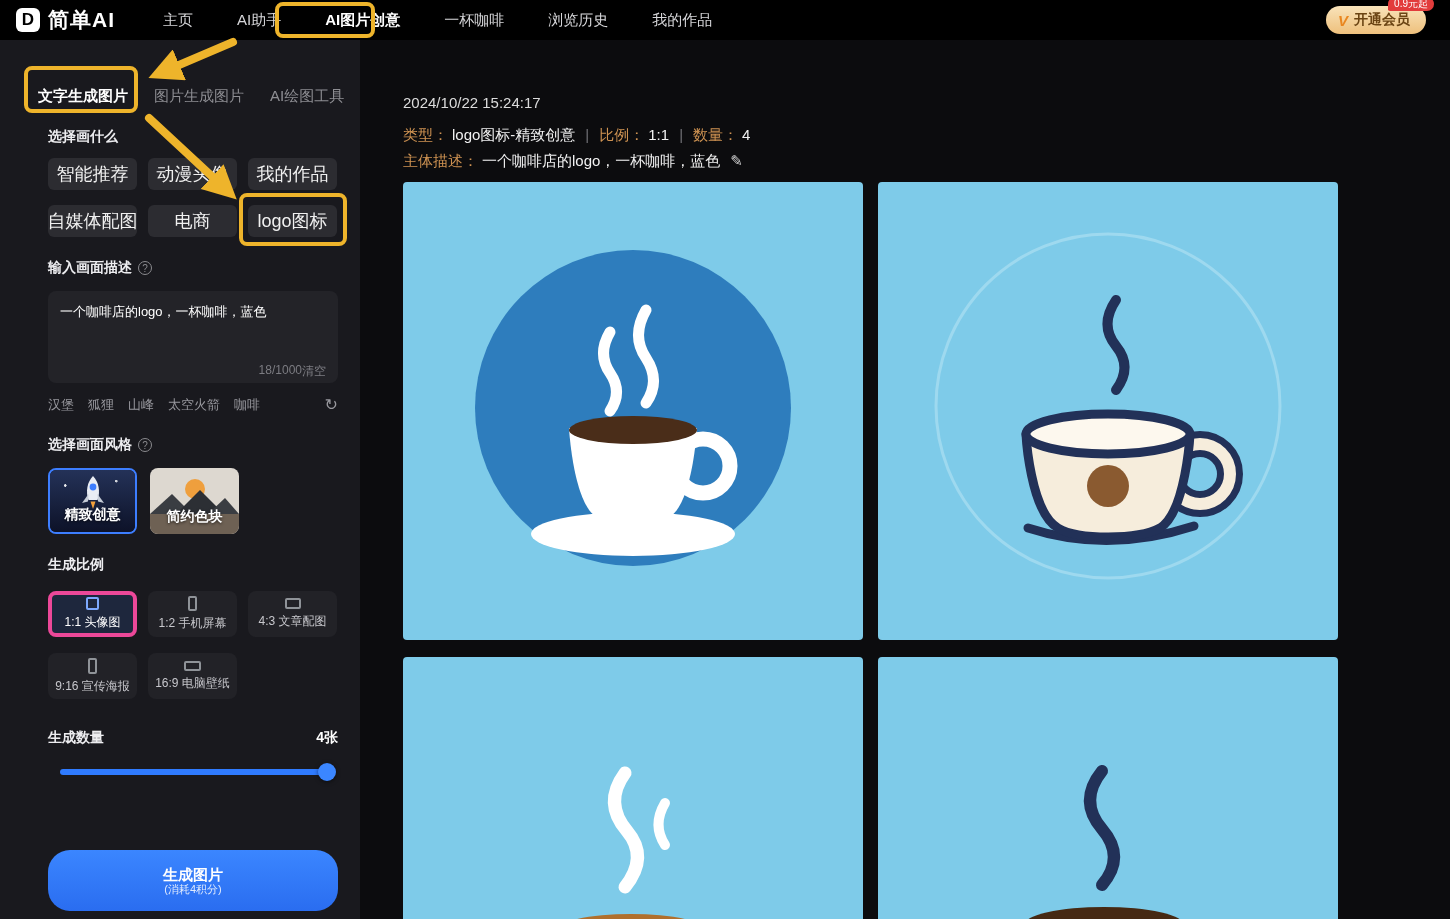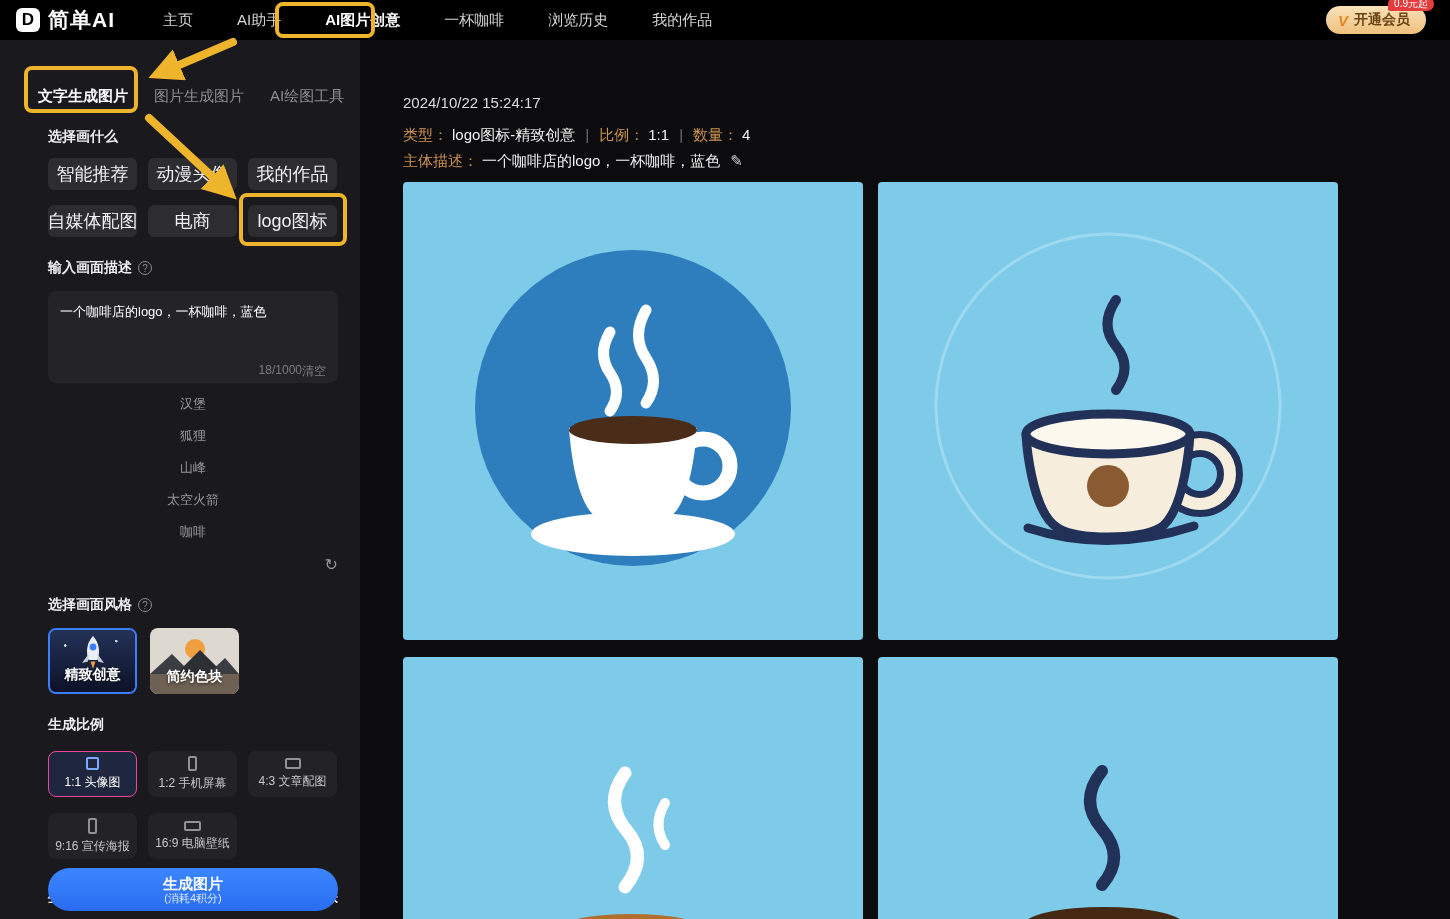--- a/index.html
+++ b/index.html
@@ -62,21 +62,21 @@
   .prompt-box {
     margin-top:14px; width:290px; height:92px; background:#232328;
     border-radius:8px; position:relative; padding:12px;
   }
   .prompt-box textarea {
     width:100%; height:48px; background:transparent; border:none; outline:none;
     resize:none; color:#fff; font-size:13px; font-family:inherit; line-height:18px;
   }
   .prompt-foot { position:absolute; right:12px; bottom:3px; font-size:12px; color:#7c7c82; display:flex; }
   .clear-label { cursor:pointer; }
-  .suggest-row { margin-top:12px; width:290px; display:flex; gap:14px; align-items:center; font-size:13px; color:#98989e;flex-direction:column; }
+  .suggest-row { margin-top:12px; width:290px; display:flex; gap:14px; align-items:center; font-size:13px; color:#98989e; }
   .suggest-tag { cursor:pointer; }
   .refresh { margin-left:auto; font-size:16px; cursor:pointer; color:#98989e; }
   .style-row { margin-top:14px; display:flex; gap:13px; }
   .style-card {
     width:89px; height:66px; border-radius:8px; position:relative; overflow:hidden; cursor:pointer;
   }
   .style-card.selected { border:2px solid #3d7eff; }
   .style-card .bg { position:absolute; inset:0; }
   .style-card .card-label {
     position:absolute; left:0; right:0; bottom:8px; text-align:center;
@@ -89,39 +89,39 @@
       radial-gradient(circle at 62% 62%, rgba(255,255,255,.7) 1px, transparent 1.6px),
       linear-gradient(180deg,#243258,#0d1228);
   }
   .card1-rocket { position:absolute; left:50%; top:3px; transform:translateX(-50%); }
   .ratio-grid { margin-top:17px; display:grid; grid-template-columns:repeat(3,89px); gap:16px 11px; }
   .ratio-btn {
     height:46px; background:#222227; border-radius:8px; cursor:pointer;
     display:flex; flex-direction:column; align-items:center; justify-content:center;
     gap:4px; color:#c7c7cc; font-size:12px;
   }
-  .ratio-btn.selected { border:1px solid #ec4899; background:rgba(61,126,255,.14); color:#fff; }
+  .ratio-btn.selected { border:4px solid #ec4899; background:rgba(61,126,255,.14); color:#fff; }
   .ratio-icon { display:block; border:2px solid #8f9398; border-radius:2px; }
   .ratio-btn.selected .ratio-icon { border-color:#7da9ff; }
   .r11 { width:13px; height:13px; }
   .r12 { width:9px;  height:15px; }
   .r43 { width:16px; height:11px; }
   .r916 { width:9px; height:16px; }
   .r169 { width:17px; height:10px; }
   .count-row { margin-top:30px; width:290px; display:flex; align-items:center; }
   .count-title { font-size:14px; font-weight:700; color:#ededf0; }
   .count-value { margin-left:auto; font-size:14px; font-weight:700; color:#fff; }
   .slider { margin:16px 0 0 12px; width:270px; height:18px; position:relative; cursor:pointer; }
   .slider-track { position:absolute; left:0; right:0; top:6px; height:6px; border-radius:3px; background:#2f7bff; }
   .slider-handle {
     position:absolute; right:-6px; top:0; width:18px; height:18px; border-radius:50%;
     background:#3b86ff; box-shadow:0 1px 4px rgba(0,0,0,.5); cursor:grab;
   }
   .generate-btn {
-    position:absolute; left:48px; bottom:8px; width:290px; height:43px;
+    position:absolute; left:48px; bottom:8px; width:290px; height:61px;
     border:none; border-radius:22px; cursor:pointer;
     background:linear-gradient(180deg,#3b86ff,#2a6df0);
     color:#fff; display:flex; flex-direction:column; align-items:center; justify-content:center;
   }
   .gen-line1 { font-size:15px; font-weight:700; line-height:17px; }
   .gen-line2 { font-size:11px; color:rgba(255,255,255,.85); line-height:13px; }
   
   .main {
     position:absolute; left:360px; top:40px; right:0; bottom:0;
     background:#0c0c0e; padding:54px 0 0 43px; overflow:hidden; z-index:1;

